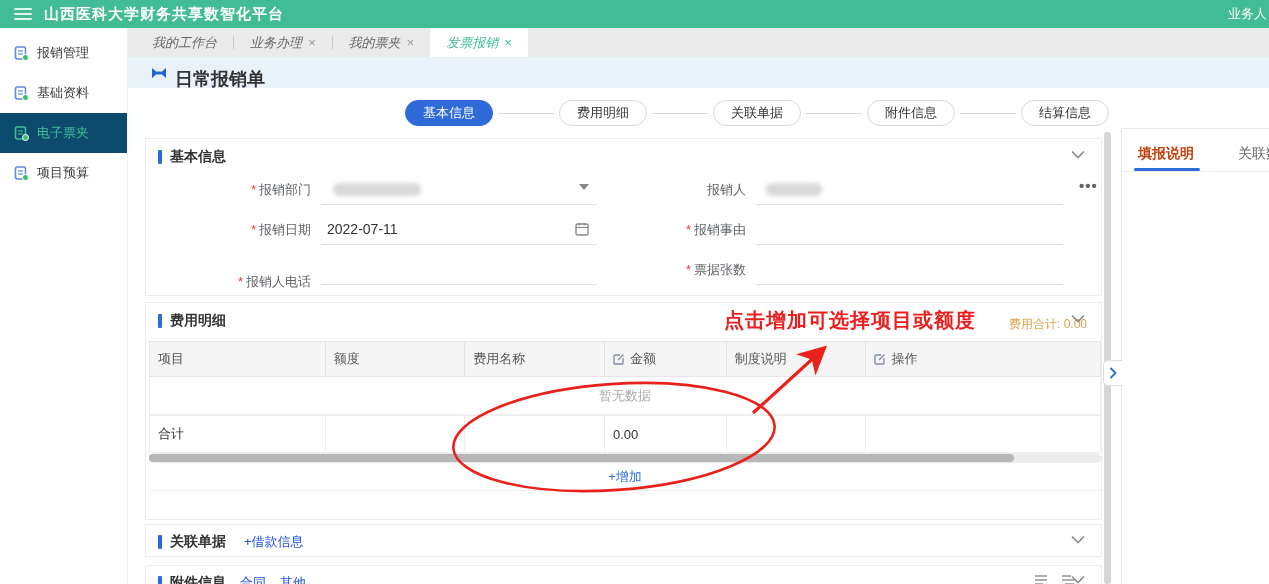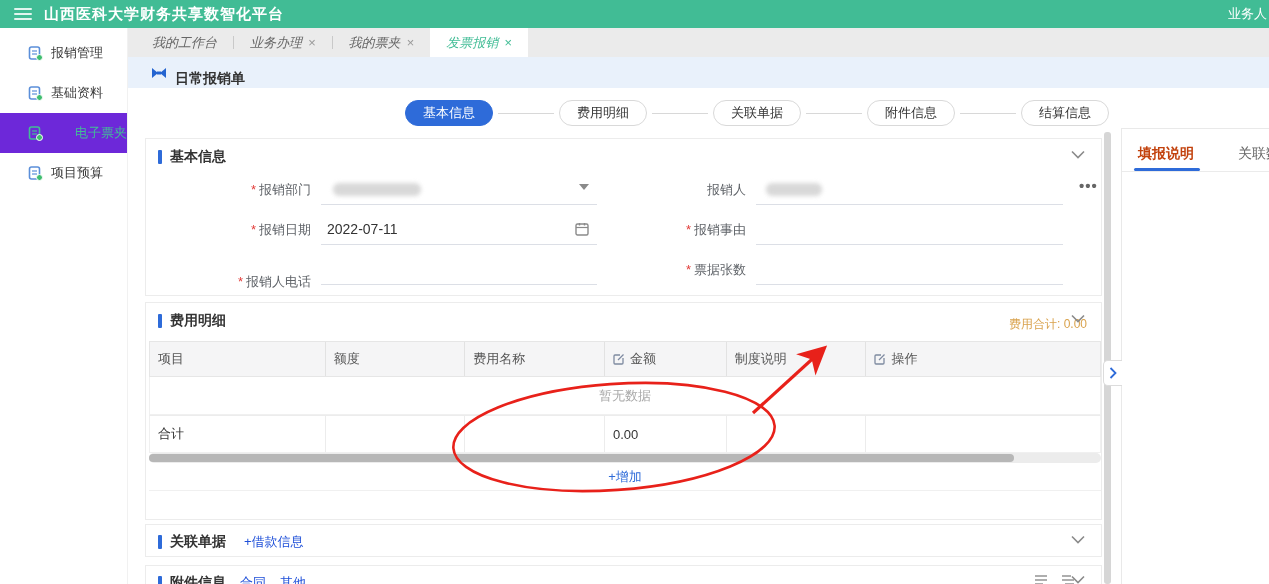--- a/index.html
+++ b/index.html
@@ -9,36 +9,36 @@
 
   
   .top-header { position:absolute; left:0; top:0; width:1269px; height:28px; background:#41BC95; display:flex; align-items:center; z-index:30; }
   .hamburger { width:18px; height:12px; margin-left:14px; display:flex; flex-direction:column; justify-content:space-between; cursor:pointer; }
   .hamburger i { display:block; height:2px; background:rgba(255,255,255,.85); border-radius:1px; }
   .app-title { color:#fff; font-size:15px; font-weight:bold; margin-left:12px; letter-spacing:1px; }
   .header-right { position:absolute; right:2px; top:0; height:28px; line-height:28px; color:#fff; font-size:13px; }
 
   
   .sidebar { position:absolute; left:0; top:28px; width:128px; bottom:0; background:#fff; border-right:1px solid #F1F1F1; padding-top:5px; z-index:20; }
-  .side-item { height:40px; display:flex; align-items:center; padding-left:28px; font-size:13px; color:#3a3a3a; cursor:pointer; }
+  .side-item { height:40px; display:flex; align-items:center; padding-left:14px; font-size:13px; color:#3a3a3a; cursor:pointer; }
   .side-item svg { margin-right:8px; flex:0 0 auto; }
-  .side-item.active { background:#6d28d9; color:#42BD96;justify-content:space-between; }
+  .side-item.active { background:#0c4a6e; color:#42BD96; }
 
   
   .tabbar { position:absolute; left:128px; top:28px; right:0; height:29px; background:#EBEBEB; display:flex; align-items:stretch; z-index:10;font-style:italic; }
   .tab { display:flex; align-items:center; padding:0 16px; font-size:13px; color:#666; cursor:pointer; }
   .tab .close { margin-left:6px; color:#999; font-size:13px; cursor:pointer; }
   .tab.active { background:#fff; color:#42BD96; }
   .tab.active .close { color:#42BD96; }
   .tab-divider { width:1px; height:13px; background:#C9C9C9; align-self:center; }
 
   
   .pagebar { position:absolute; left:128px; top:57px; right:0; height:31px; background:#E9F1FB; display:flex; align-items:center; }
   .pagebar .badge { margin-left:24px; margin-right:9px; }
-  .pagebar .ptitle { font-size:14px; font-weight:bold; color:#333;margin-top:13px; }
+  .pagebar .ptitle { font-size:18px; font-weight:bold; color:#333;margin-top:13px; }
 
   
   .steps { position:absolute; left:405px; top:100px; width:702px; height:26px; display:flex; align-items:center; justify-content:space-between; }
   .pill { height:26px; line-height:24px; padding:0 17px; border:1px solid #D9D9D9; border-radius:13px; font-size:13px; color:#333; background:#fff; white-space:nowrap; cursor:pointer; }
   .pill.active { background:#2E6BD9; border-color:#2E6BD9; color:#fff; }
   .connector { flex:0 0 56px; height:1px; background:#D8D8D8; margin:0 5px; }
 
   
   .card { position:absolute; background:#fff; border:1px solid #ECECEC; }
   .sec-head { position:absolute; left:12px; top:9px; display:flex; align-items:center; }
@@ -229,20 +229,21 @@
       <div class="flabel" style="left:435px;"><span class="req">*</span><span>票据张数</span></div>
       <div class="finput" style="left:610px; width:307px;"></div>
     </div>
   </div>
 
   <div class="card" style="left:145px; top:302px; width:957px; height:218px;">
     <div class="sec-head">
       <span class="sec-bar"></span>
       <span class="sec-title">费用明细</span>
     </div>
+    <div class="exp-annotation">点击增加可选择项目或额度</div>
     <div class="exp-total">费用合计: 0.00</div>
     <svg class="chev" width="14" height="9" viewBox="0 0 14 9">
         <polyline points="1,1.5 7,7.5 13,1.5" fill="none" stroke="#8A8A8A" stroke-width="1.6"></polyline>
       </svg>
 
     <div class="etable">
       <div class="ehead">
         <div class="cell" style="width:175px;">
             <span>项目</span>
           </div>

